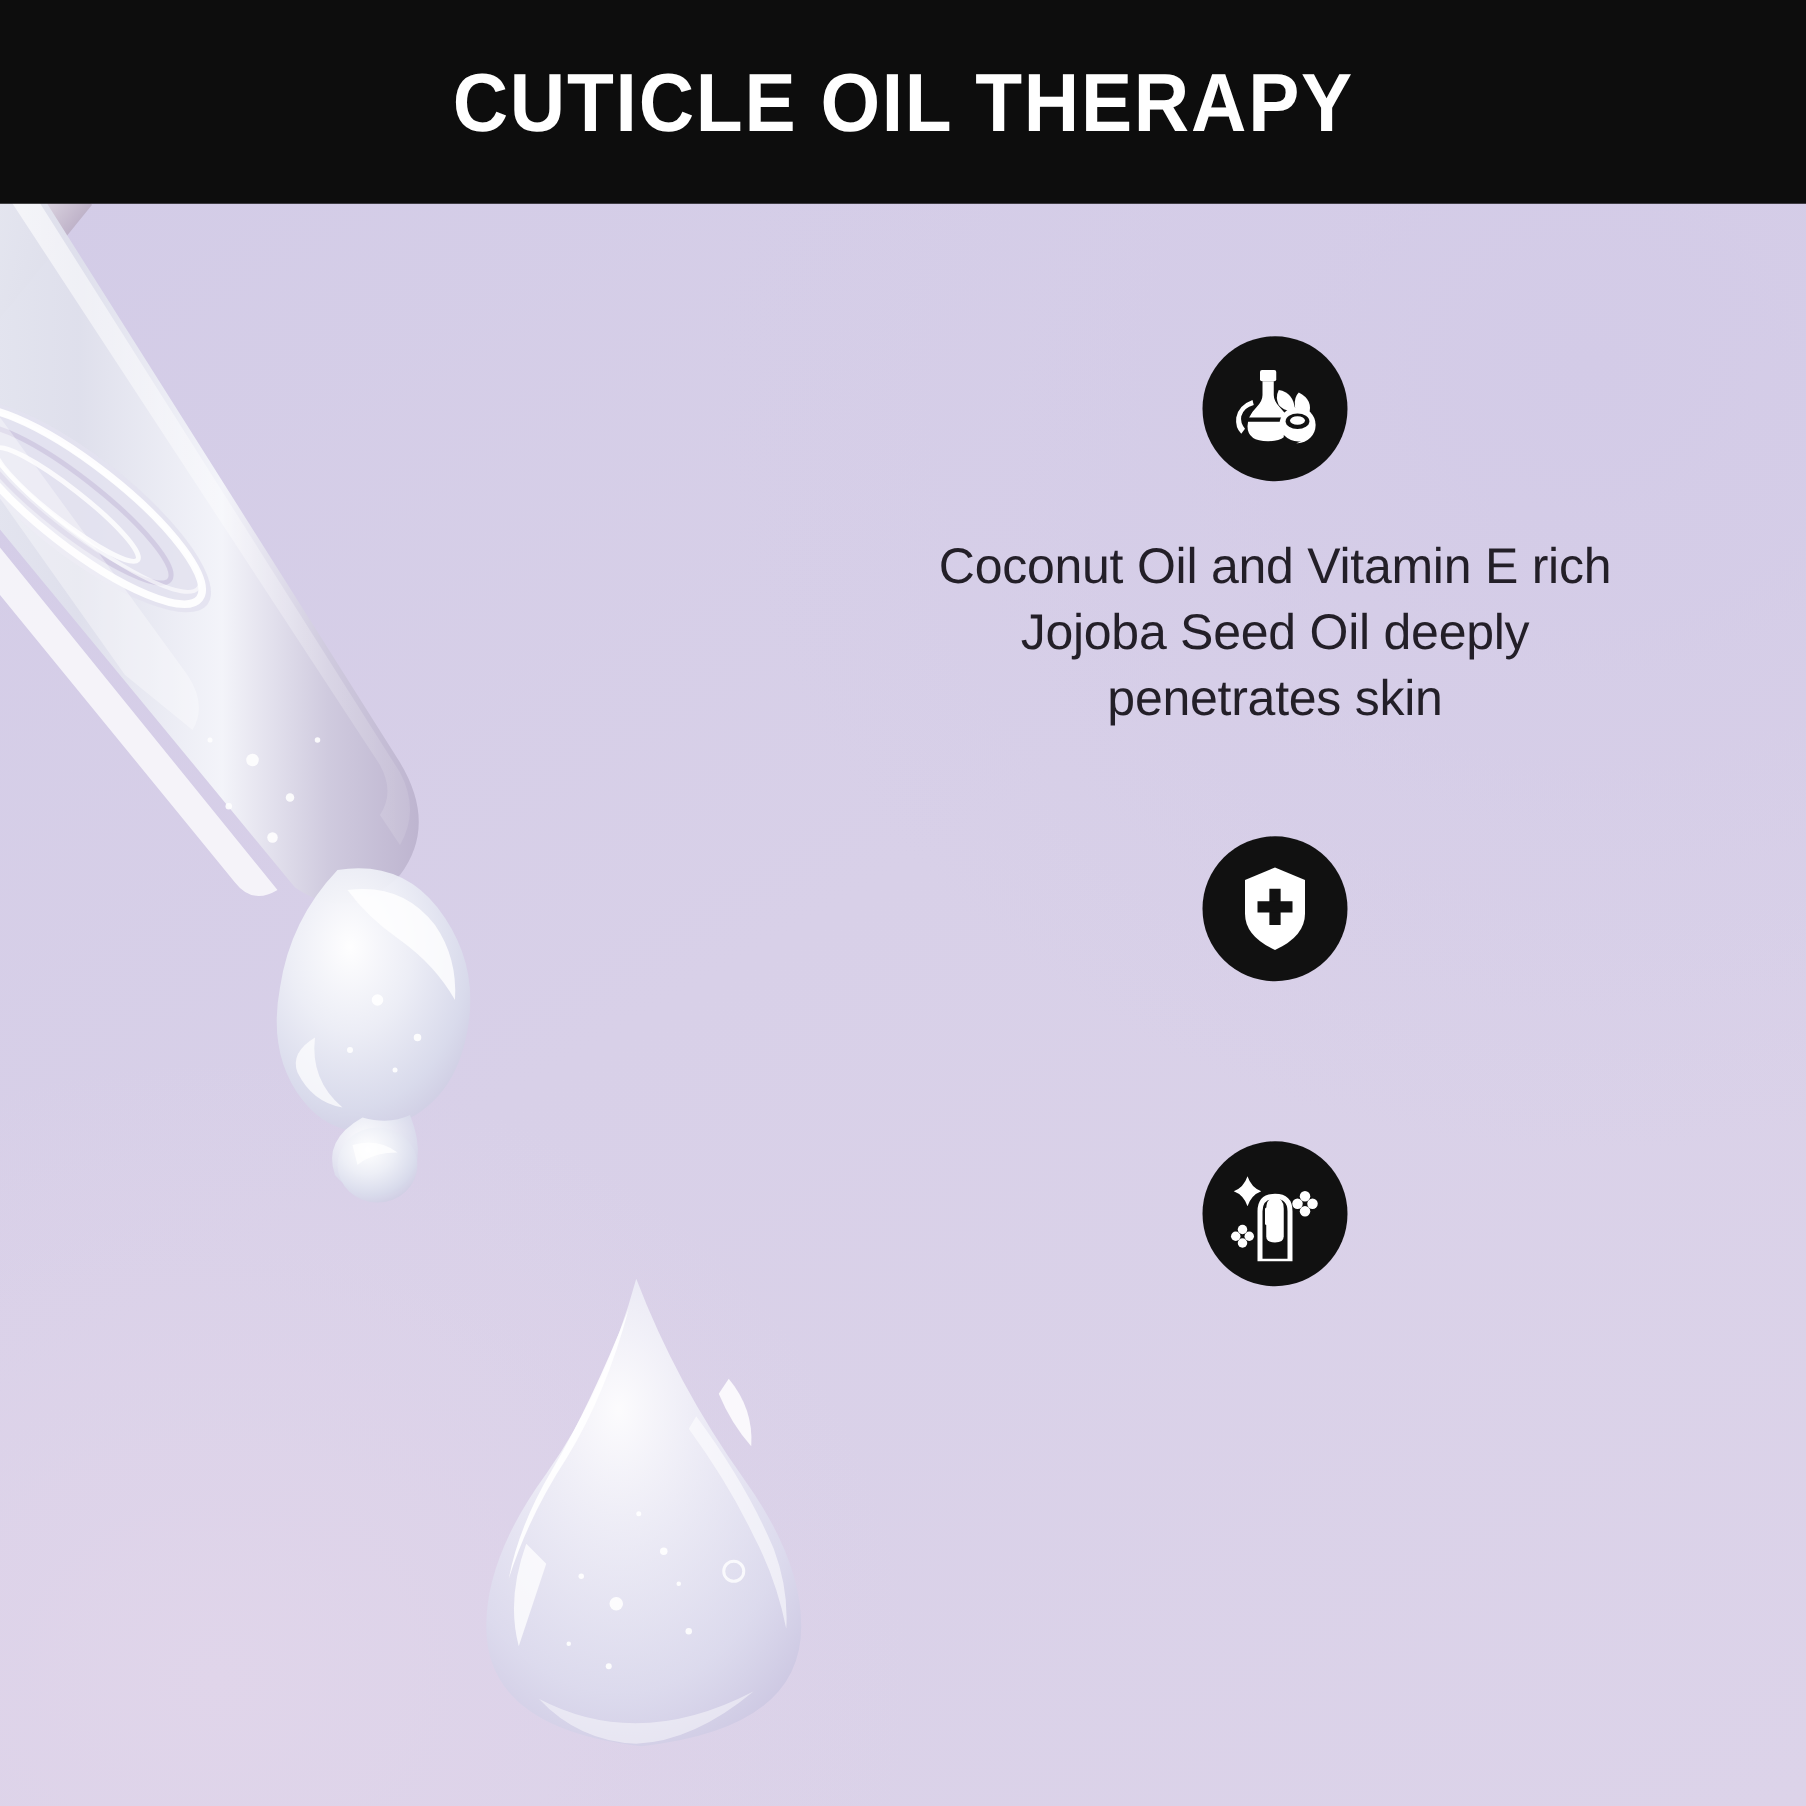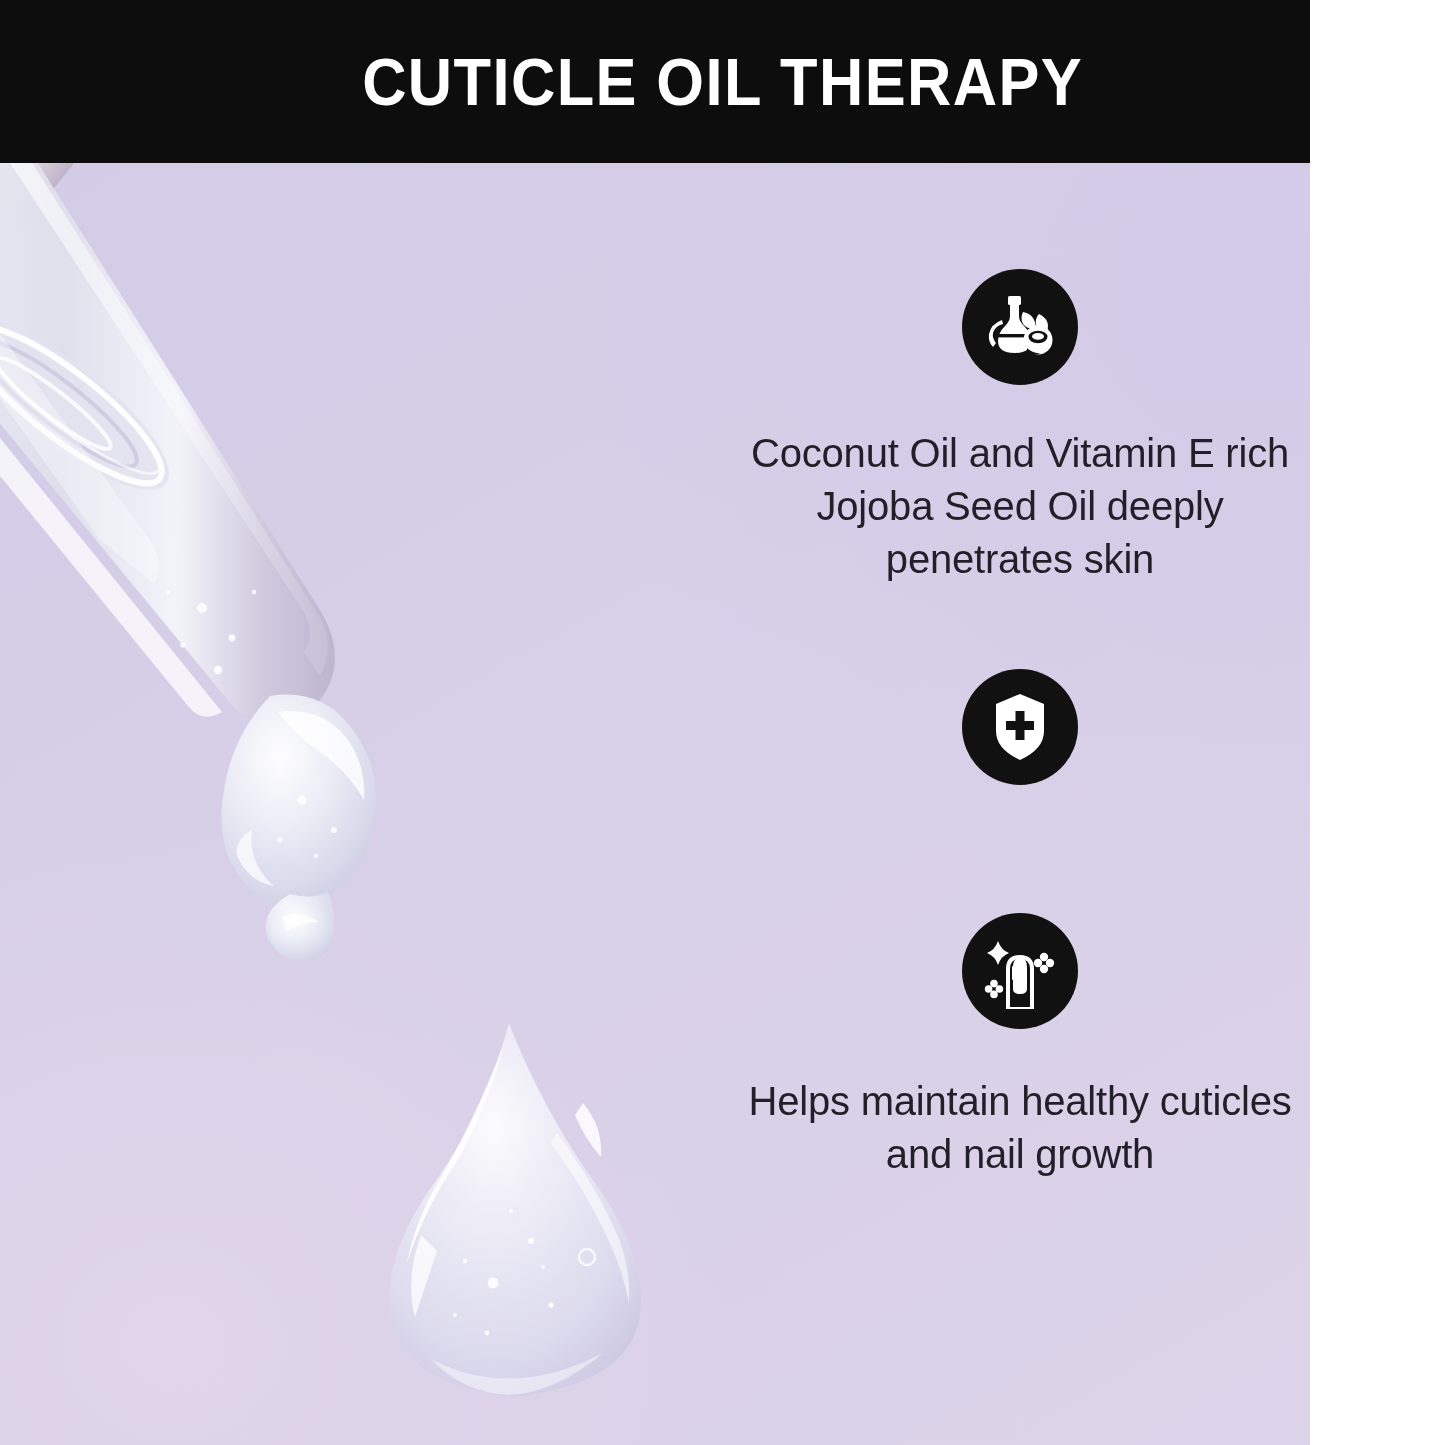--- a/index.html
+++ b/index.html
@@ -1,20 +1,20 @@
 <!DOCTYPE html>
 <html><head>
 <meta charset="utf-8">
 <style>
   * { margin:0; padding:0; box-sizing:border-box; }
   html,body { background:#ffffff; }
 
   .page {
     position:relative;
-    width:1310px; height:1445px;
+    width:1445px; height:1445px;
     overflow:hidden;
     font-family:"Liberation Sans", sans-serif;
     background:#d6cfe8;
   }
 
   
   .header-band {
     position:absolute; left:0; top:0;
     width:1445px; height:163px;
     background:#0d0d0d;
@@ -340,17 +340,16 @@
           </g>
 
           <g transform="translate(12 56)">
             <circle cx="0" cy="-5.4" r="3.8"></circle>
             <circle cx="0" cy="5.4" r="3.8"></circle>
             <circle cx="-5.4" cy="0" r="3.8"></circle>
             <circle cx="5.4" cy="0" r="3.8"></circle>
           </g>
         </svg>
       </div>
-      <div class="feature-text">Helps maintain healthy cuticles and nail growth</div>
     </div>
 
   </div>
 </div>
 
 </body></html>

